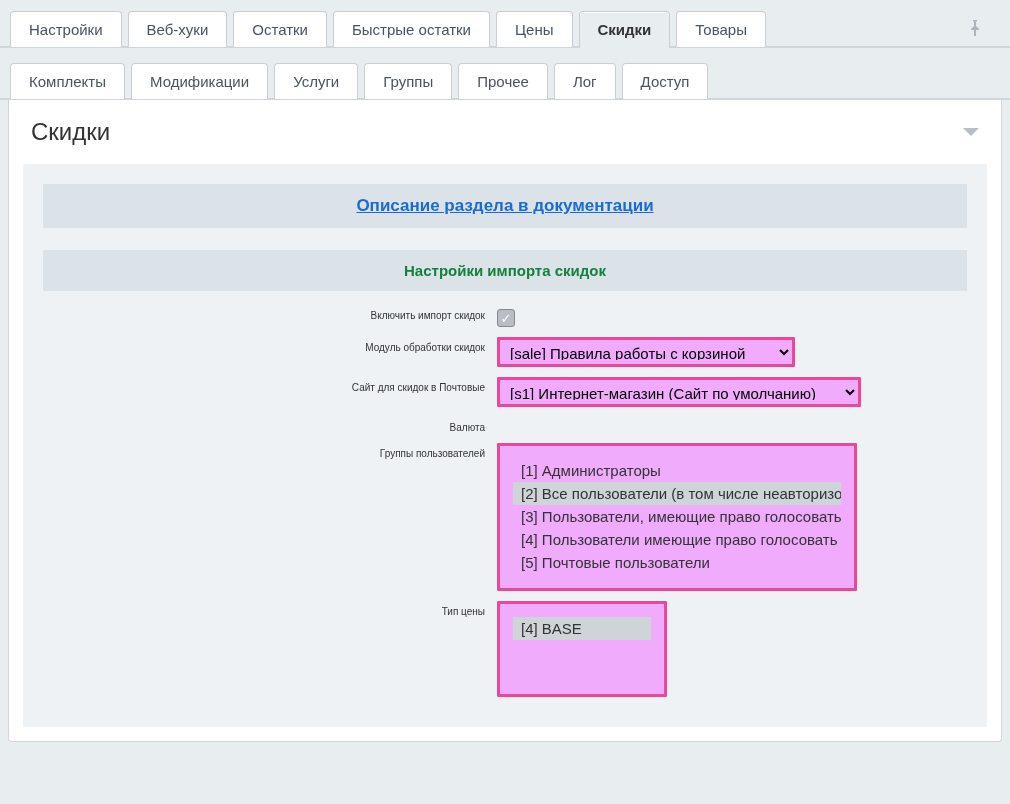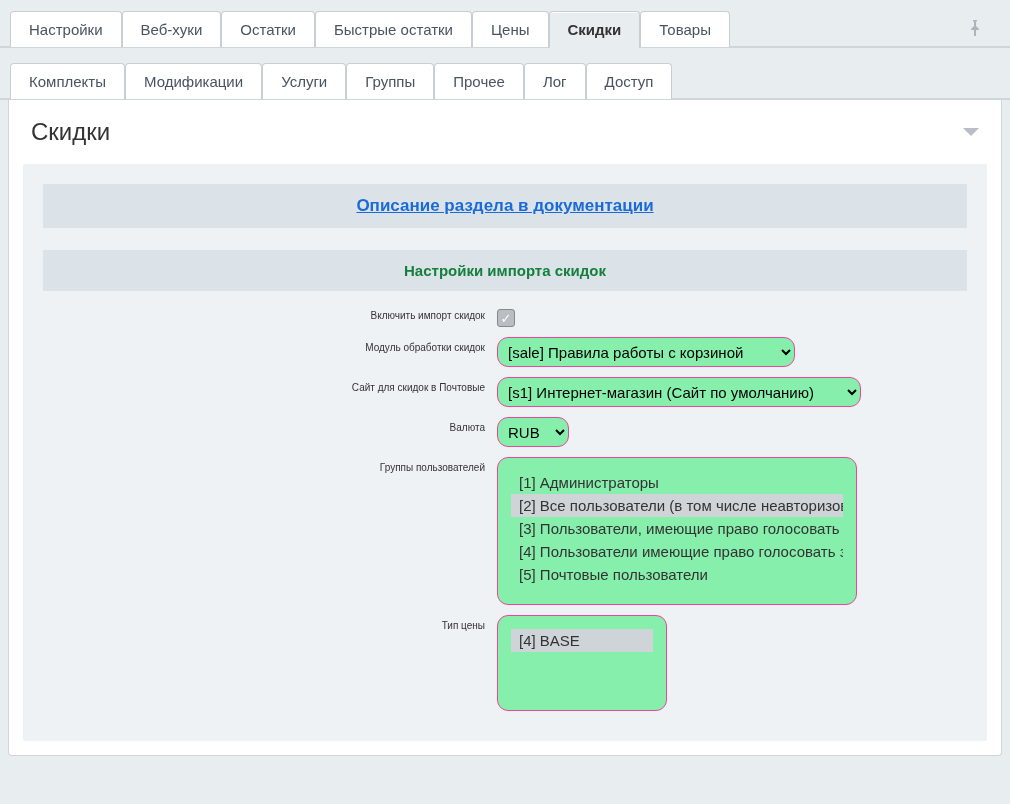--- a/index.html
+++ b/index.html
@@ -8,20 +8,21 @@
     font-family: -apple-system, BlinkMacSystemFont, "Segoe UI", Helvetica, Arial, sans-serif;
     font-size: 14px;
     color: #333;
     background: #e8edf0;
   }
 
   
   .tab-row {
     display: flex;
     padding: 10px 10px 0 10px;
+    gap: 6px;
     border-bottom: 2px solid #d0d5da;
     background: #e8edf0;
     position: relative;
   }
   .tab {
     padding: 9px 18px;
     background: #fff;
     border: 1px solid #c9ced4;
     border-bottom: none;
     border-radius: 4px 4px 0 0;
@@ -128,25 +129,25 @@
     padding-top: 5px;
     color: #333;
     font-size: 10px;
   }
   .form-ctrl {
     flex: 1;
     display: flex;
     align-items: flex-start;
   }
   select, .multi {
-    border: 1px solid #ec4899;
-    background: #86efac;
+    border: 3px solid #ec4899;
+    background: #f0abfc;
     font-size: 15px;
     padding: 4px 6px;
-    border-radius: 11px;
+    border-radius: 1px;
     font-family: inherit;
   }
   select { height: 30px; }
   .chk {
     width: 18px; height: 18px;
     border: 1px solid #888;
     border-radius: 3px;
     background: #b8bec4;
     display: inline-flex;
     align-items: center; justify-content: center;
@@ -233,25 +234,20 @@
         <div class="form-label">Сайт для скидок в Почтовые</div>
         <div class="form-ctrl">
           <select style="width:364px">
             <option>[s1] Интернет-магазин (Сайт по умолчанию)</option>
           </select>
         </div>
       </div>
 
       <div class="form-row">
         <div class="form-label">Валюта</div>
-        <div class="form-ctrl">
-          <select style="width:72px">
-            <option>RUB</option>
-          </select>
-        </div>
       </div>
 
       <div class="form-row">
         <div class="form-label">Группы пользователей</div>
         <div class="form-ctrl">
           <div class="multi" id="ug" style="width:360px;height:148px">
               <div class="opt">[1] Администраторы</div>
               <div class="opt sel">[2] Все пользователи (в том числе неавторизованные)</div>
               <div class="opt">[3] Пользователи, имеющие право голосовать за рейтинг</div>
               <div class="opt">[4] Пользователи имеющие право голосовать за авторитет</div>

